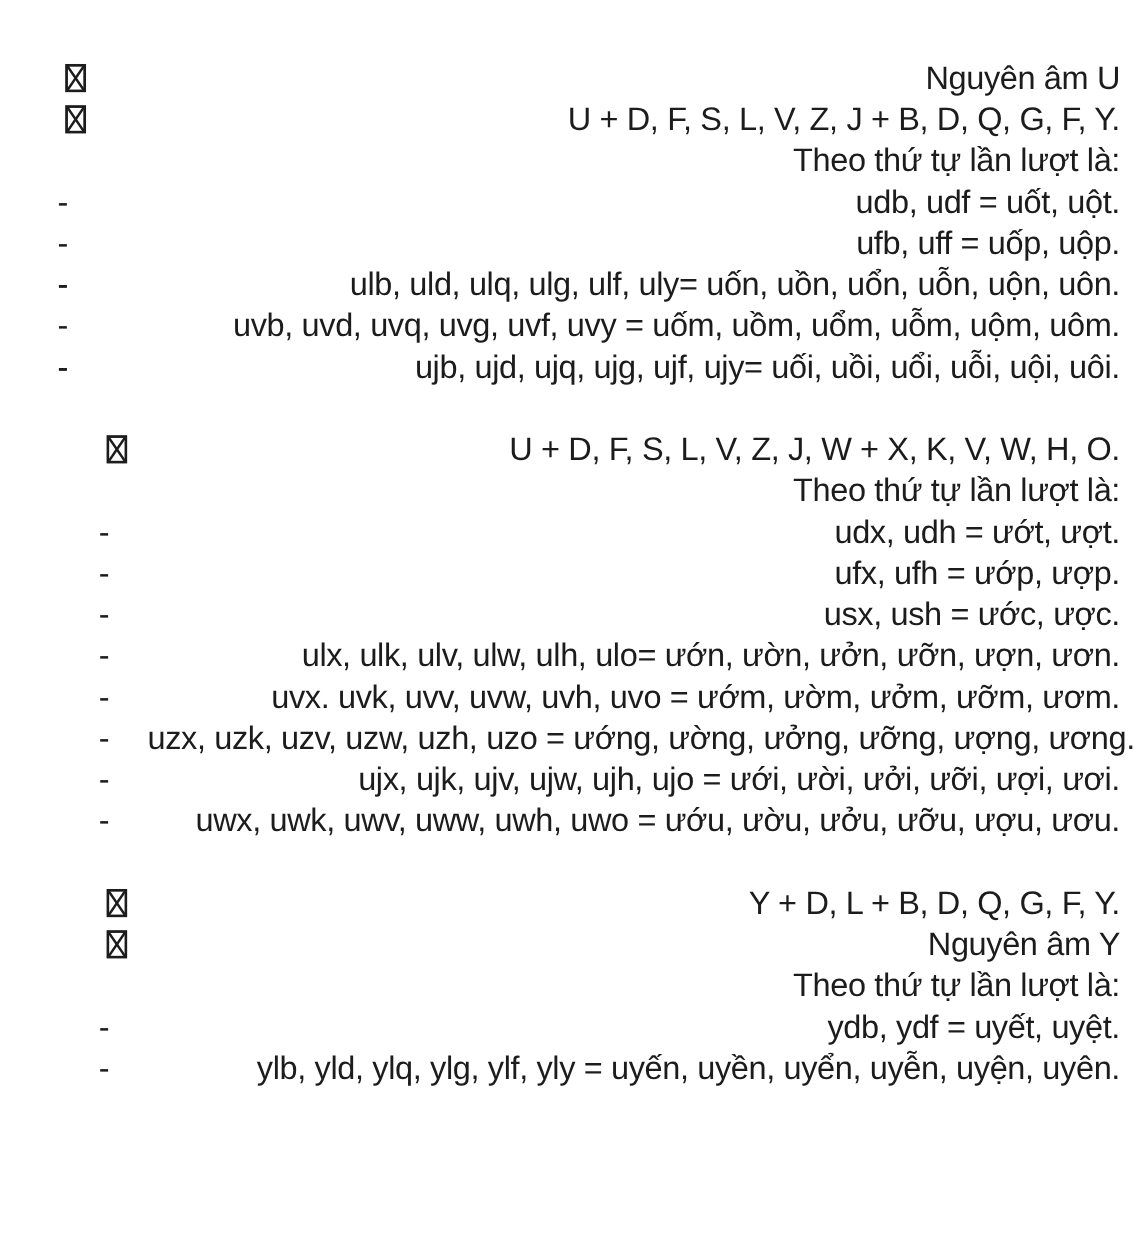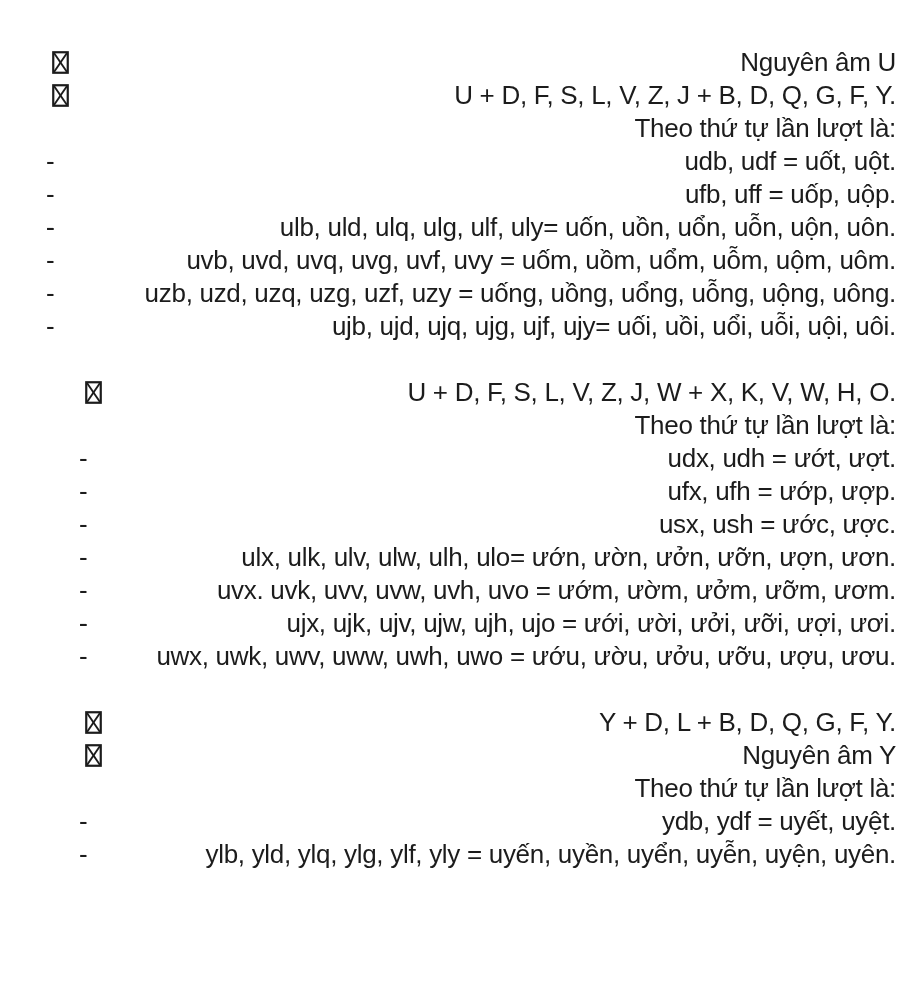--- a/index.html
+++ b/index.html
@@ -60,38 +60,38 @@
             <line x1="2" y1="2" x2="15" y2="21" stroke="#1c1c1c" stroke-width="1.9"></line>
             <line x1="15" y1="2" x2="2" y2="21" stroke="#1c1c1c" stroke-width="1.9"></line>
           </svg>
         </span><span class="text">U + D, F, S, L, V, Z, J + B, D, Q, G, F, Y.</span></div>
       <div class="line intro-line"><span class="text">Theo thứ tự lần lượt là:</span></div>
       <div class="line item-line"><span class="marker-dash">-</span><span class="text">udb, udf = uốt, uột.</span></div>
       <div class="line item-line"><span class="marker-dash">-</span><span class="text">ufb, uff = uốp, uộp.</span></div>
       <div class="line item-line"><span class="marker-dash">-</span></div>
       <div class="line item-line"><span class="marker-dash">-</span><span class="text">ulb, uld, ulq, ulg, ulf, uly= uốn, uồn, uổn, uỗn, uộn, uôn.</span></div>
       <div class="line item-line"><span class="marker-dash">-</span><span class="text">uvb, uvd, uvq, uvg, uvf, uvy = uốm, uồm, uổm, uỗm, uộm, uôm.</span></div>
-      <div class="line item-line"><span class="marker-dash">-</span><span class="text">uzb, uzd, uzq, uzg, uzf, uzy = uống, uồng, uổng, uỗng, uộng, uông.</span></div>
+      <div class="line item-line"><span class="marker-dash">-</span></div>
       <div class="line item-line"><span class="marker-dash">-</span><span class="text">ujb, ujd, ujq, ujg, ujf, ujy= uối, uồi, uổi, uỗi, uội, uôi.</span></div>
     </div>
     <div class="section">
       <div class="line heading-line"><span class="marker-box">
           <svg width="17" height="23" viewBox="0 0 17 23" xmlns="http://www.w3.org/2000/svg">
             <rect x="1.25" y="1.25" width="14.5" height="20.5" fill="none" stroke="#1c1c1c" stroke-width="2.2"></rect>
             <line x1="2" y1="2" x2="15" y2="21" stroke="#1c1c1c" stroke-width="1.9"></line>
             <line x1="15" y1="2" x2="2" y2="21" stroke="#1c1c1c" stroke-width="1.9"></line>
           </svg>
         </span><span class="text">U + D, F, S, L, V, Z, J, W + X, K, V, W, H, O.</span></div>
       <div class="line intro-line"><span class="text">Theo thứ tự lần lượt là:</span></div>
       <div class="line item-line"><span class="marker-dash">-</span><span class="text">udx, udh = ướt, ượt.</span></div>
       <div class="line item-line"><span class="marker-dash">-</span><span class="text">ufx, ufh = ướp, ượp.</span></div>
       <div class="line item-line"><span class="marker-dash">-</span><span class="text">usx, ush = ước, ược.</span></div>
       <div class="line item-line"><span class="marker-dash">-</span><span class="text">ulx, ulk, ulv, ulw, ulh, ulo= ướn, ườn, ưởn, ưỡn, ượn, ươn.</span></div>
       <div class="line item-line"><span class="marker-dash">-</span><span class="text">uvx. uvk, uvv, uvw, uvh, uvo = ướm, ườm, ưởm, ưỡm, ươm.</span></div>
-      <div class="line item-line"><span class="marker-dash">-</span></div>
+      <div class="line item-line"><span class="marker-dash">-</span><span class="text">uzx, uzk, uzv, uzw, uzh, uzo = ướng, ường, ưởng, ưỡng, ượng, ương.</span></div>
       <div class="line item-line"><span class="marker-dash">-</span><span class="text">ujx, ujk, ujv, ujw, ujh, ujo = ưới, ười, ưởi, ưỡi, ượi, ươi.</span></div>
       <div class="line item-line"><span class="marker-dash">-</span><span class="text">uwx, uwk, uwv, uww, uwh, uwo = ướu, ườu, ưởu, ưỡu, ượu, ươu.</span></div>
     </div>
     <div class="section">
       <div class="line heading-line"><span class="marker-box">
           <svg width="17" height="23" viewBox="0 0 17 23" xmlns="http://www.w3.org/2000/svg">
             <rect x="1.25" y="1.25" width="14.5" height="20.5" fill="none" stroke="#1c1c1c" stroke-width="2.2"></rect>
             <line x1="2" y1="2" x2="15" y2="21" stroke="#1c1c1c" stroke-width="1.9"></line>
             <line x1="15" y1="2" x2="2" y2="21" stroke="#1c1c1c" stroke-width="1.9"></line>
           </svg>

